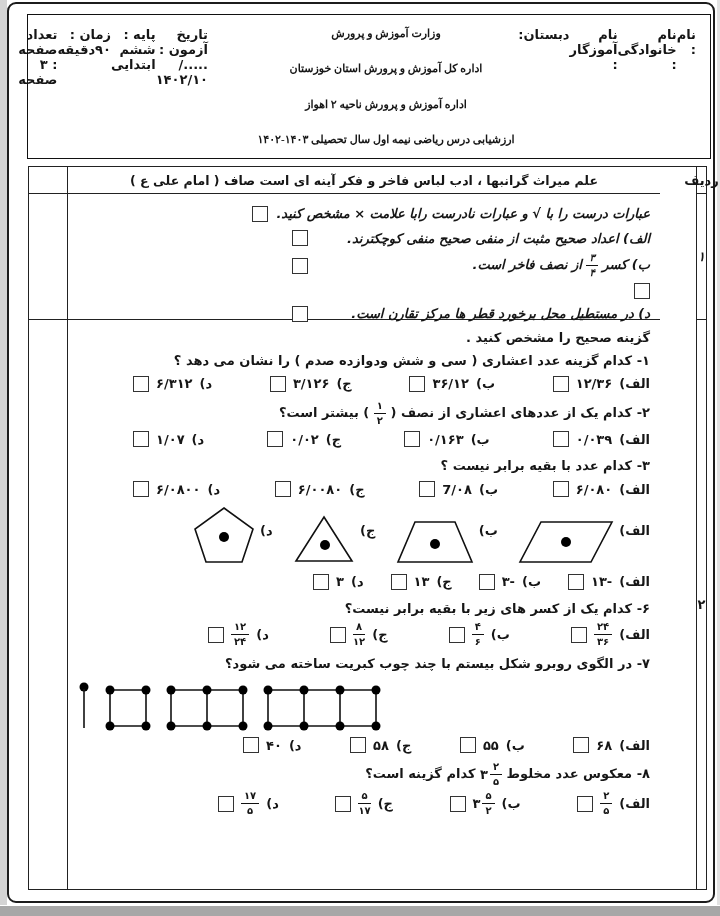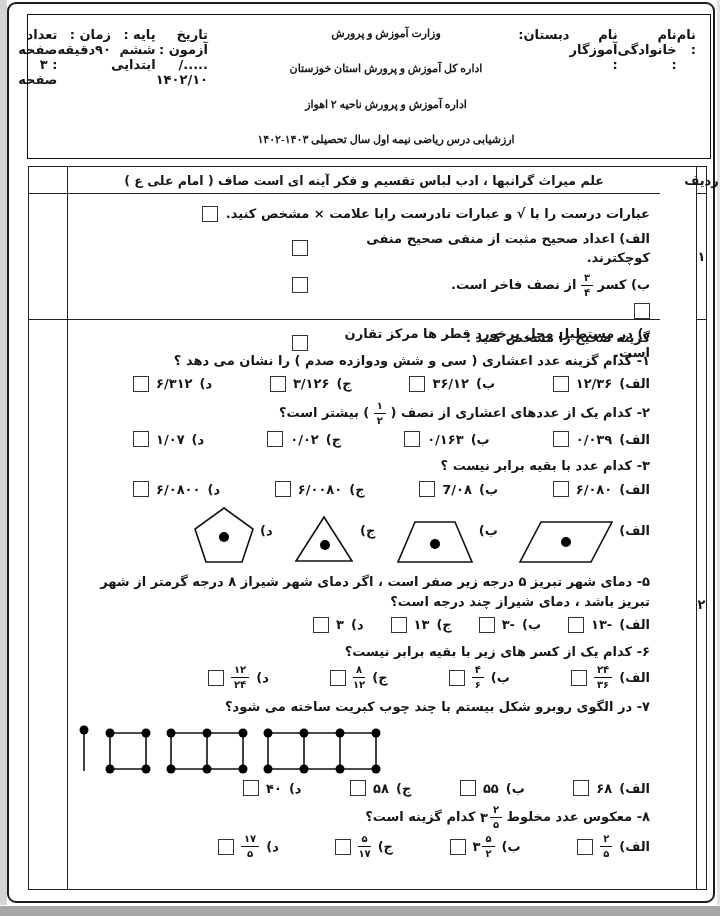--- a/index.html
+++ b/index.html
@@ -29,21 +29,21 @@
   
   .exam-table{
     position:absolute;left:28px;top:166px;width:679px;height:724px;
     border:1.6px solid #222;box-sizing:border-box;background:#fff;
     display:grid;grid-template-columns:46px 1fr 39px;grid-template-rows:27px 126px 1fr;
   }
   .cell{box-sizing:border-box;}
   .c-radif{border-left:1.3px solid #222;display:flex;align-items:center;justify-content:center;font-size:13px;margin-left:36px;}
   .c-score{border-right:1.3px solid #222;}
   .r-top{border-bottom:1.3px solid #222;}
-  .r-mid{border-bottom:1.3px solid #222;}
+  .r-mid{border-bottom:1.3px solid #222;font-style:italic;}
   .c-quote{border-bottom:1.3px solid #222;display:flex;align-items:center;justify-content:center;font-size:12.5px;}
   .c-body{padding:5px 10px;font-size:13px;line-height:1.5;}
   
   .s1-line{display:flex;align-items:center;gap:8px;margin:5px 0;}
   .s1-line .txt{width:334px;}
   .s1-line.intro .txt{width:auto;}
   
   .cb{width:14px;height:14px;border:1.5px solid #333;background:#fff;display:inline-block;flex:none;}
   .frac{display:inline-flex;flex-direction:column;align-items:center;line-height:1;vertical-align:middle;font-size:10px;font-weight:700;}
   .frac .fn{border-bottom:1.3px solid #111;padding:0 3px 2px;}
@@ -86,21 +86,21 @@
     <div>تاریخ آزمون : ...../۱۴۰۲/۱۰</div>
     <div>پایه : ششم ابتدایی</div>
     <div>زمان : ۹۰دقیقه</div>
     <div>تعداد صفحه : ۳ صفحه</div>
   </div>
 </div>
 
 <div class="exam-table">
 
   <div class="cell c-radif r-top">ردیف</div>
-  <div class="cell c-quote">علم میراث گرانبها ، ادب لباس تقسیم و فکر آینه ای است صاف ( امام علی ع )</div>
+  <div class="cell c-quote">علم میراث گرانبها ، ادب لباس فاخر و فکر آینه ای است صاف ( امام علی ع )</div>
   <div class="cell c-score r-top"></div>
 
   <div class="cell c-radif r-mid">۱</div>
   <div class="cell c-body r-mid">
     <div class="s1-line intro">
       <span class="txt">عبارات درست را با √ و عبارات نادرست رابا علامت × مشخص کنید.</span>
       <span class="cb"></span>
     </div>
     <div class="s1-line">
       <span class="txt">الف) اعداد صحیح مثبت از منفی صحیح منفی کوچکترند.</span>
@@ -235,21 +235,20 @@
       </span>
       <span class="shape-opt">
         <span class="lbl">د)</span>
         <svg width="62" height="58" viewBox="0 0 62 58">
           <polygon points="31,2 60,23 49,56 13,56 2,23" fill="#fff" stroke="#111" stroke-width="1.6"></polygon>
           <circle cx="31" cy="31" r="5" fill="#000"></circle>
         </svg>
       </span>
     </div>
 
-    <div class="q-text">۵- دمای شهر تبریز ۵ درجه زیر صفر است ، اگر دمای شهر شیراز ۸ درجه گرمتر از شهر تبریز باشد ، دمای شیراز چند درجه است؟</div>
     <div class="q-opts pl235">
       <span class="opt">
           <span>الف)</span>
           <span>-۱۳</span>
           <span class="cb"></span>
         </span>
       <span class="opt">
           <span>ب)</span>
           <span>-۳</span>
           <span class="cb"></span>

